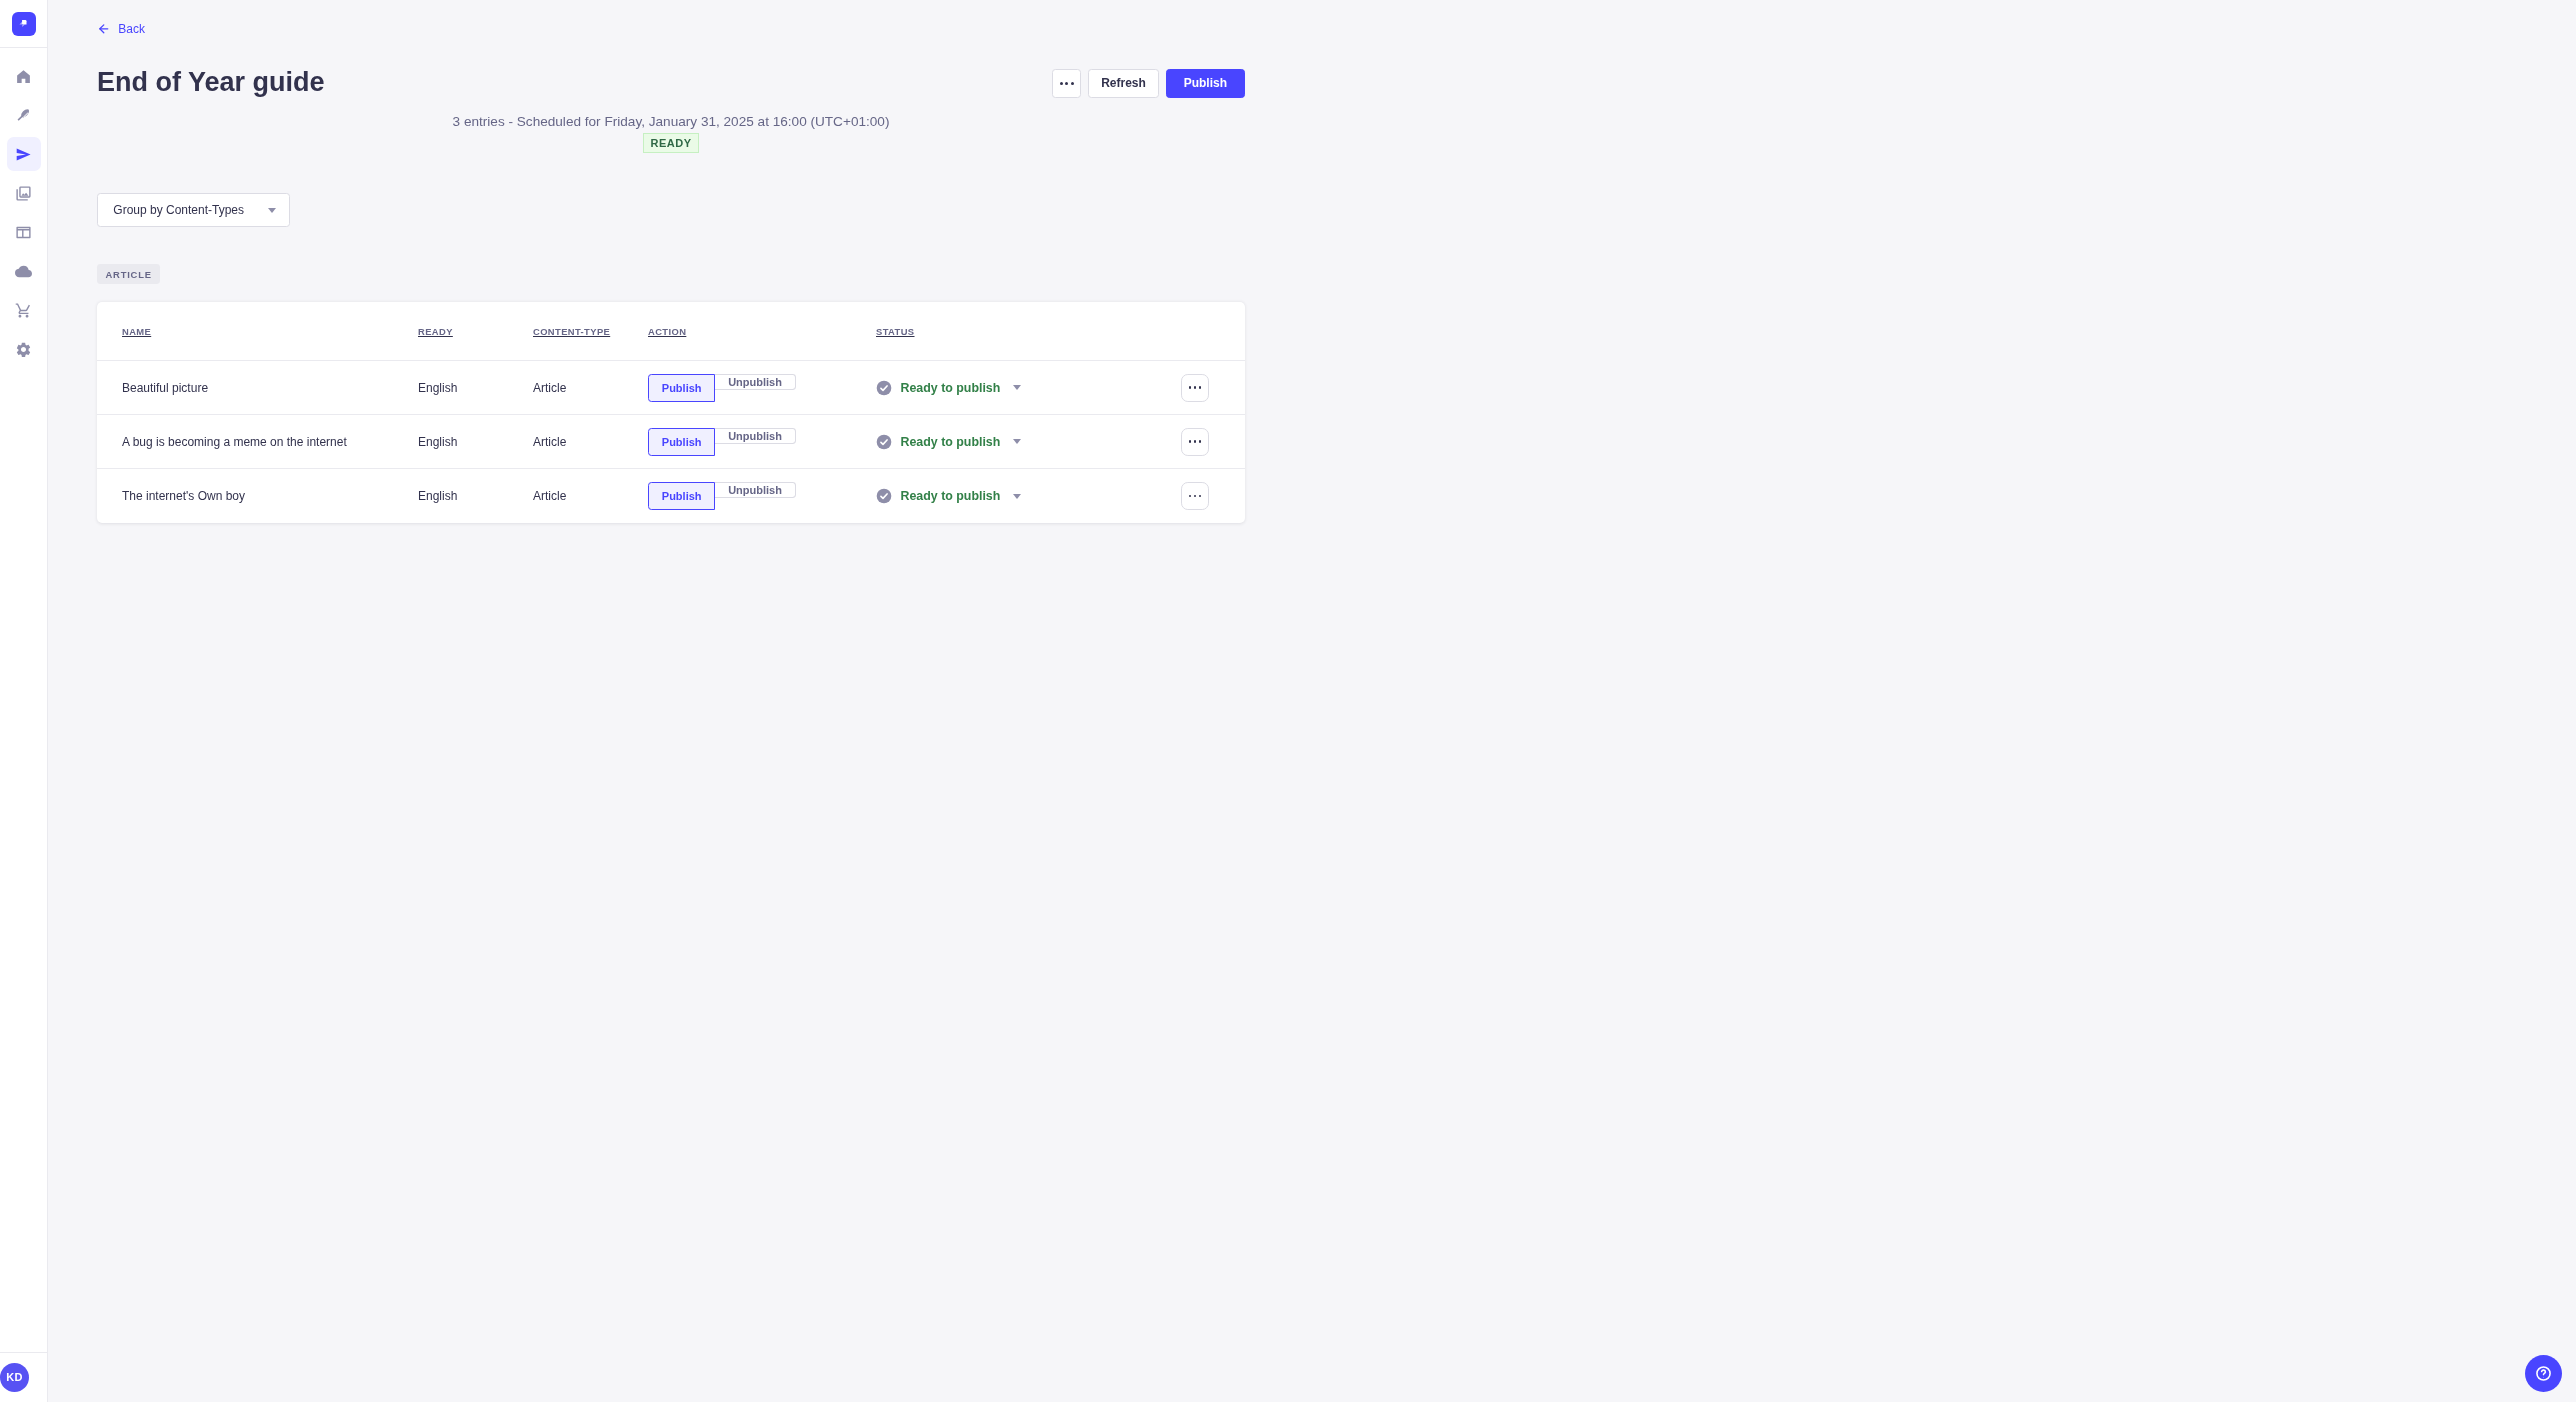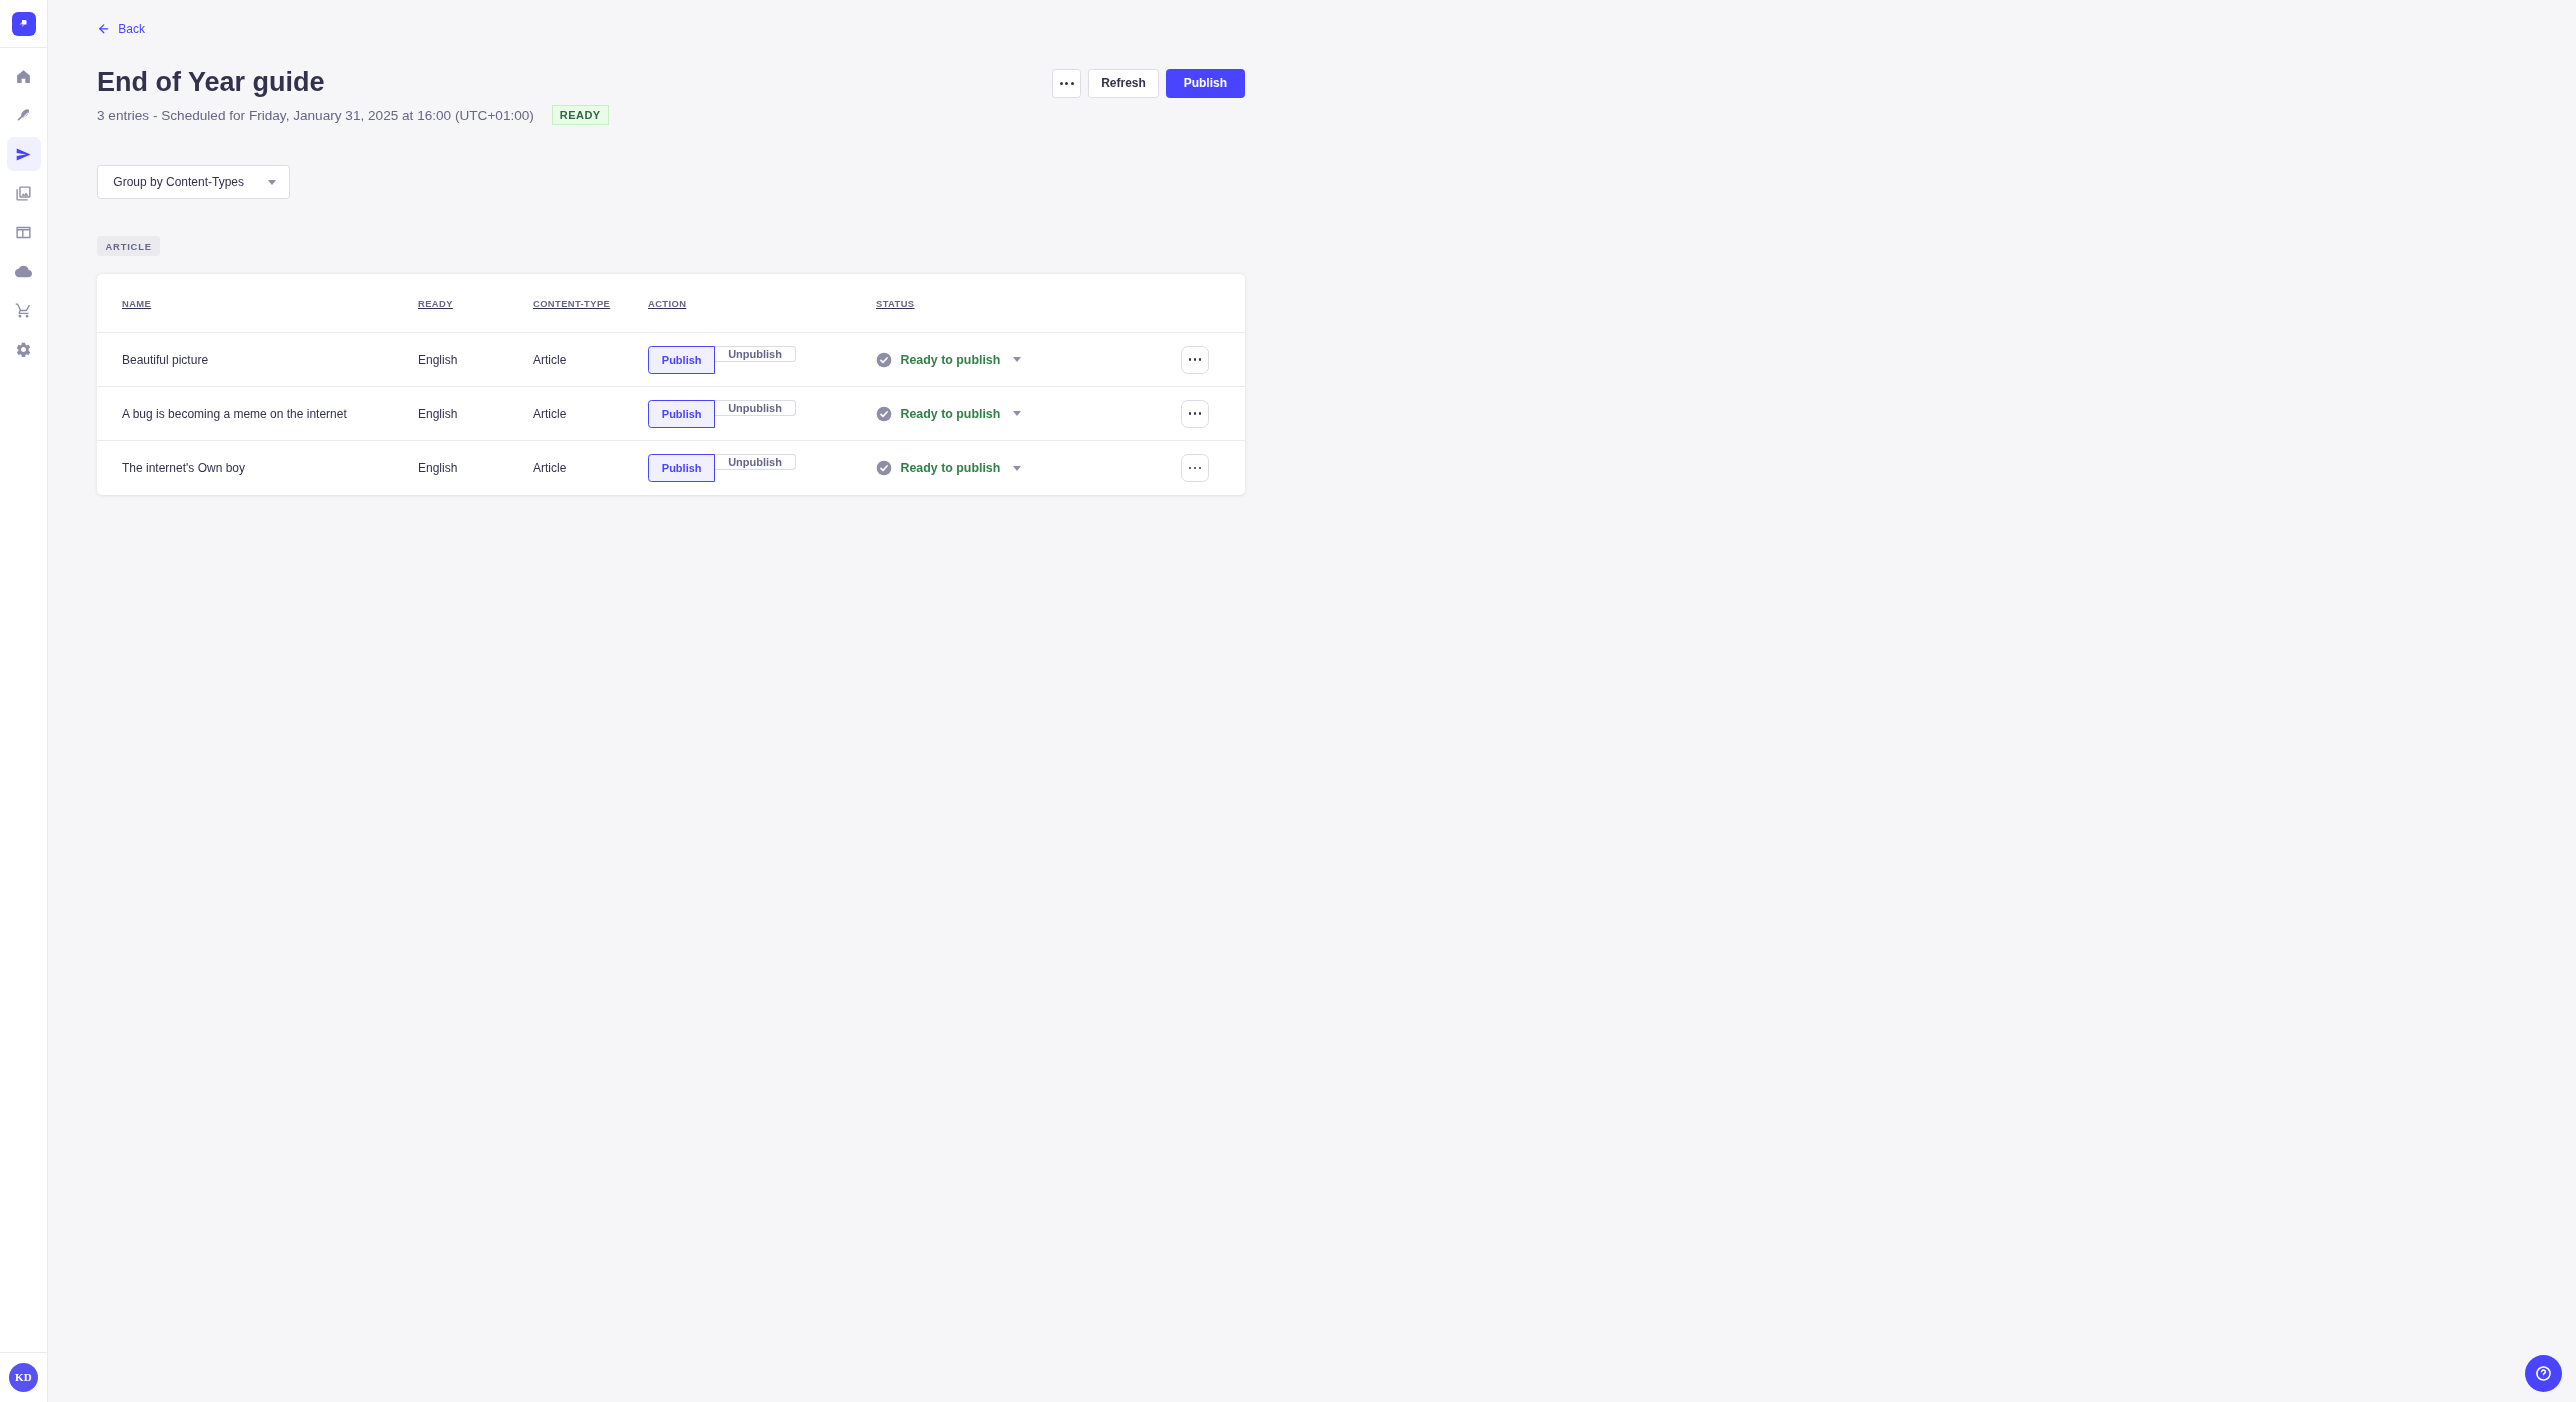--- a/index.html
+++ b/index.html
@@ -27,21 +27,21 @@
   }
   .nav { margin-top:11px; display:flex; flex-direction:column; gap:5.1px; }
   .nav-btn {
     width:34px; height:34px; border:none; background:transparent; border-radius:6.8px;
     display:flex; align-items:center; justify-content:center; color:#8E8EA9; cursor:pointer;
   }
   .nav-btn svg { width:17px; height:17px; fill:currentColor; }
   .nav-btn.active { background:#F0F0FF; color:#4945FF; }
   .sidebar-bottom {
     margin-top:auto; width:100%; border-top:0.9px solid #EAEAEF;
-    padding:9.4px 0 10.2px 0; display:flex; justify-content:center;font-family:Liberation Serif, serif;
+    padding:9.4px 0 10.2px 0; display:flex; justify-content:flex-start;
   }
   .avatar {
     width:29px; height:29px; border-radius:50%; background:#5752F3; color:#fff;
     font-size:11px; font-weight:bold; letter-spacing:0.3px;
     display:flex; align-items:center; justify-content:center; cursor:pointer;
   }
   
   .main { margin-left:48px; padding:22px 43px 0 49px; }
   .back-link {
     display:inline-flex; align-items:center; gap:7.7px;
@@ -56,21 +56,21 @@
   }
   .dots { display:flex; gap:2.6px; }
   .dots i { width:3px; height:3px; border-radius:50%; background:#32324D; display:block; }
   .btn {
     height:29px; padding:0 12px; border-radius:3.4px; font-size:12px; font-weight:600;
     display:inline-flex; align-items:center; justify-content:center; cursor:pointer;
     border:0.9px solid #DCDCE4; background:#fff; color:#32324D;
     font-family:"Liberation Sans", sans-serif;
   }
   .btn-primary { background:#4945FF; border-color:#4945FF; color:#fff; padding:0 17px; }
-  .subtitle-row { display:flex; align-items:center; gap:18px; margin-top:7px; }
+  .subtitle-row { display:flex; align-items:center; gap:4px; margin-top:16px;flex-direction:column; }
   .subtitle { font-size:13.6px; color:#666687; }
   .ready-badge {
     background:#EAFBE7; border:0.9px solid #C6F0C2; color:#2F6846;
     font-size:11px; font-weight:700; letter-spacing:0.5px;
     padding:3.4px 6.8px; border-radius:0;
   }
   
   .groupby {
     margin-top:40px; width:193px; height:34px; background:#fff;
     border:0.9px solid #DCDCE4; border-radius:3.4px; cursor:pointer;

